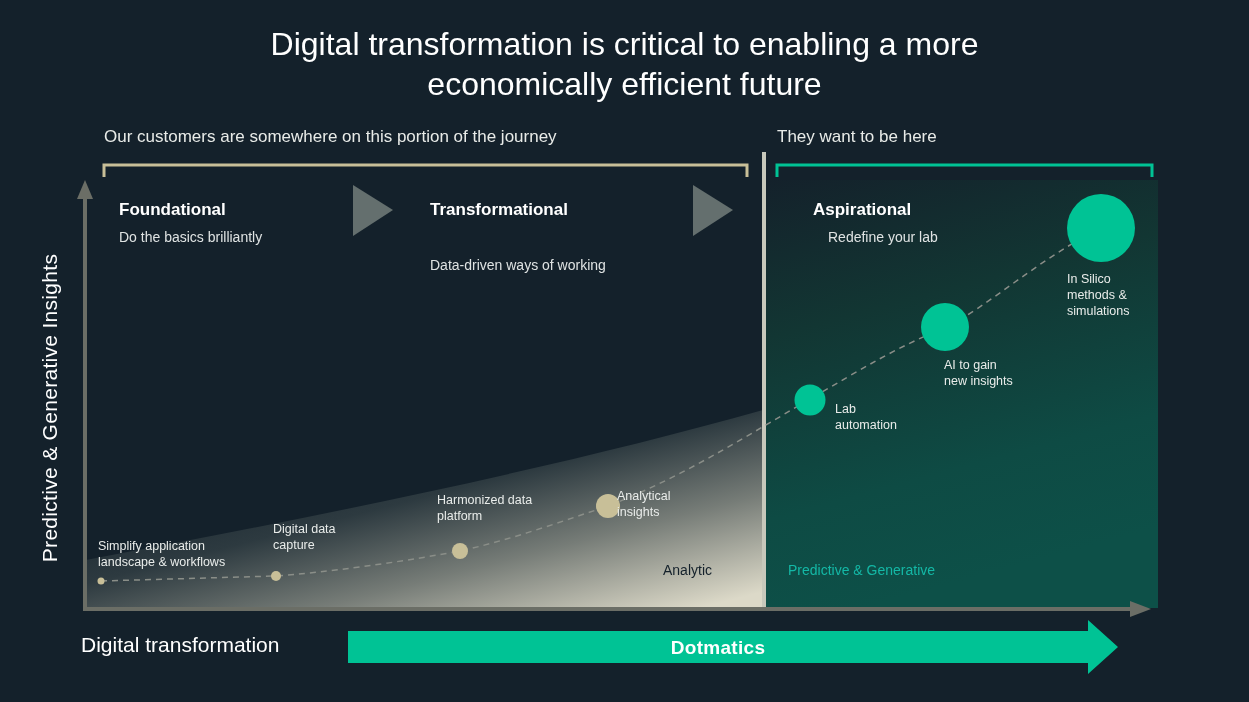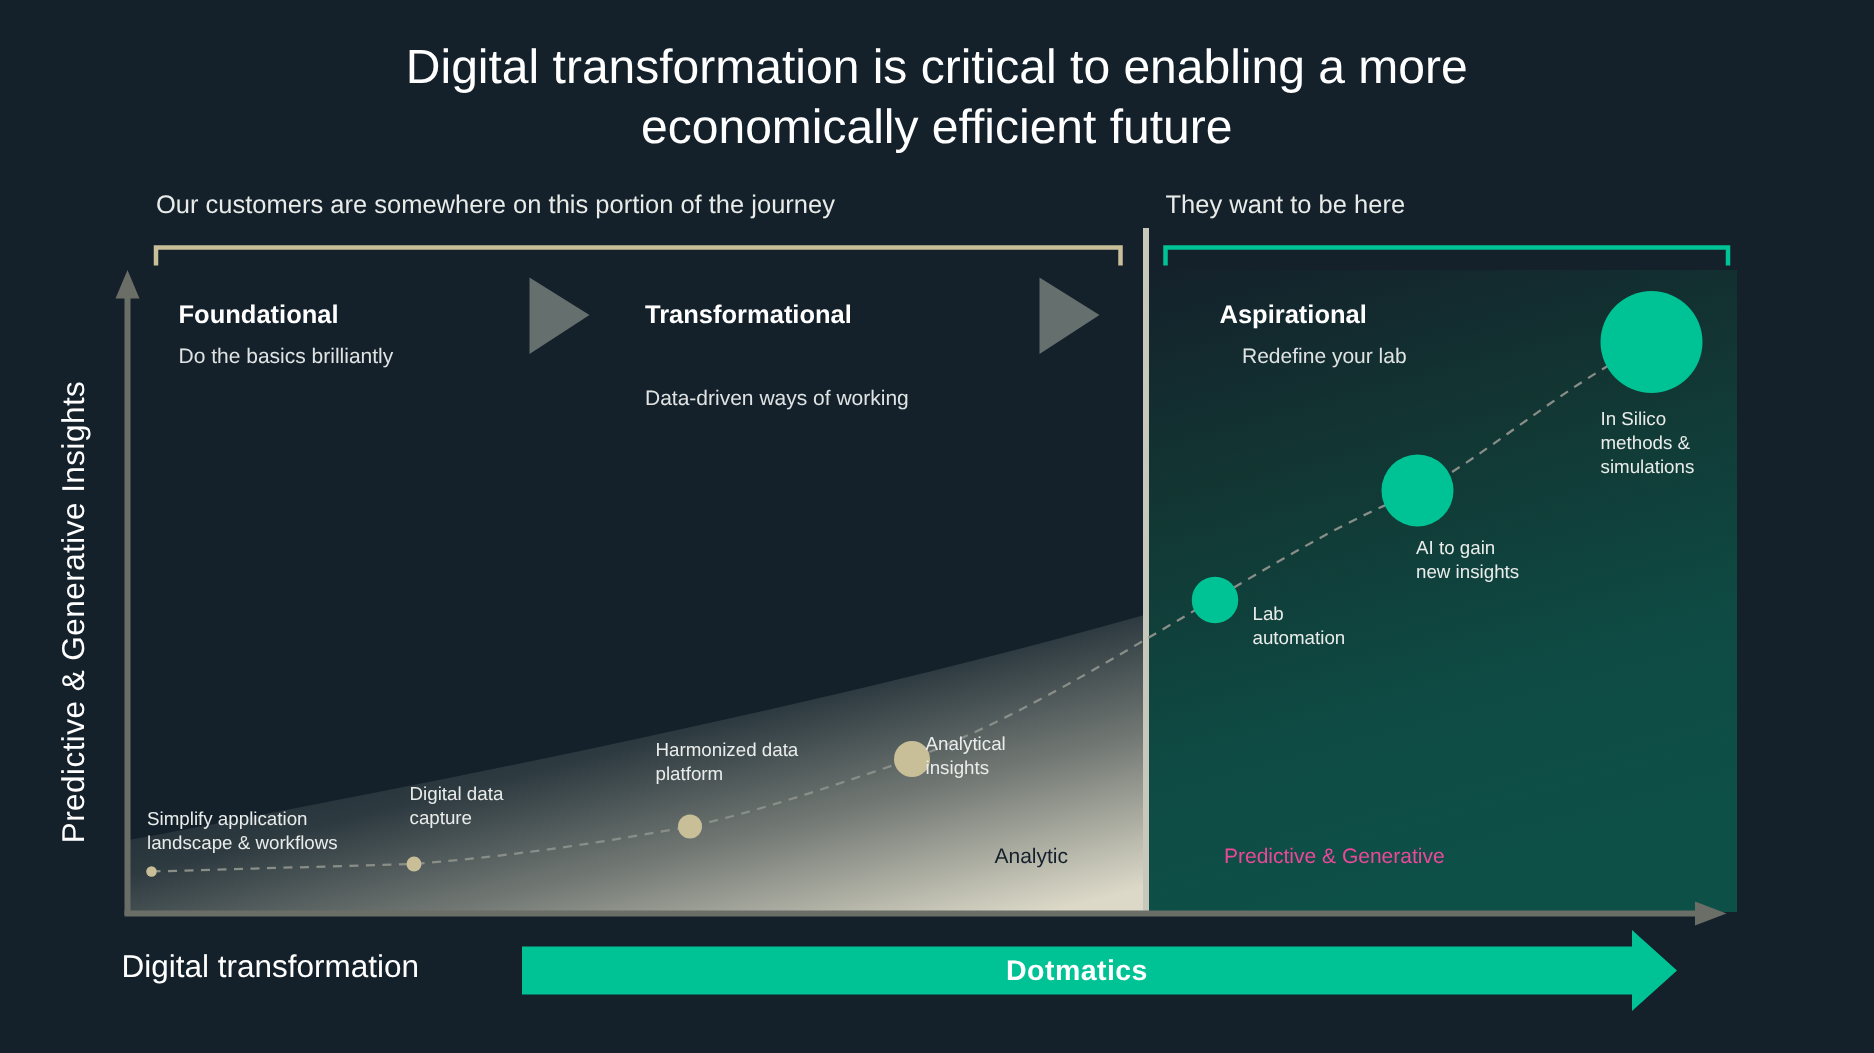--- a/index.html
+++ b/index.html
@@ -124,17 +124,17 @@
   <div>AI to gain</div>
   <div>new insights</div>
 </div>
 <div class="abs pt-label" style="left:1067px;top:271px;">
   <div>In Silico</div>
   <div>methods &amp;</div>
   <div>simulations</div>
 </div>
 
 <div class="abs region-label" style="left:663px;top:562px;color:#14212b;">Analytic</div>
-<div class="abs region-label" style="left:788px;top:562px;color:#ec4899;margin-left:28px;">Predictive &amp; Generative</div>
+<div class="abs region-label" style="left:788px;top:562px;color:#14b8a6;">Predictive &amp; Generative</div>
 
 <div class="abs axis-label-y">Predictive &amp; Generative  Insights</div>
 <div class="abs xaxis-label">Digital transformation</div>
 <div class="abs brand">Dotmatics</div>
 
 </body></html>

